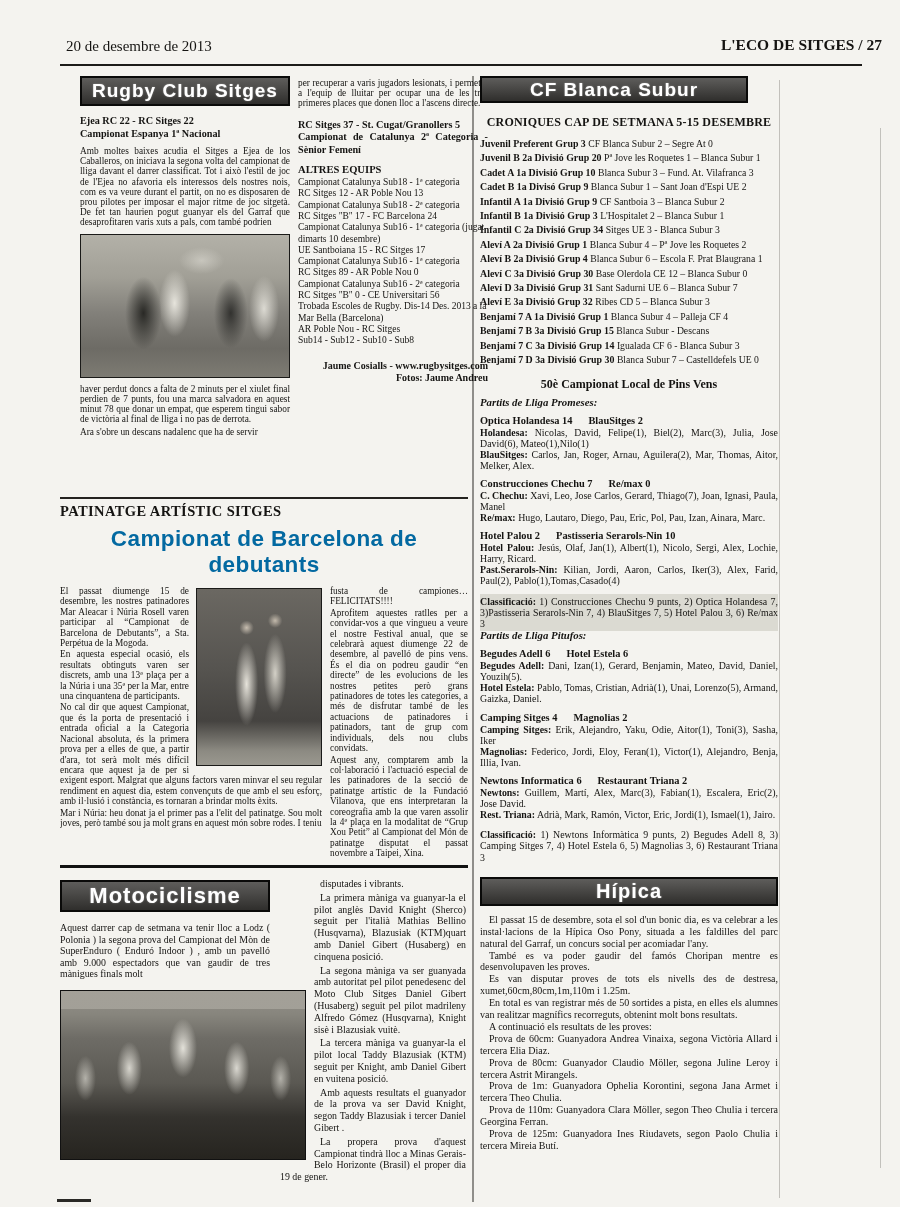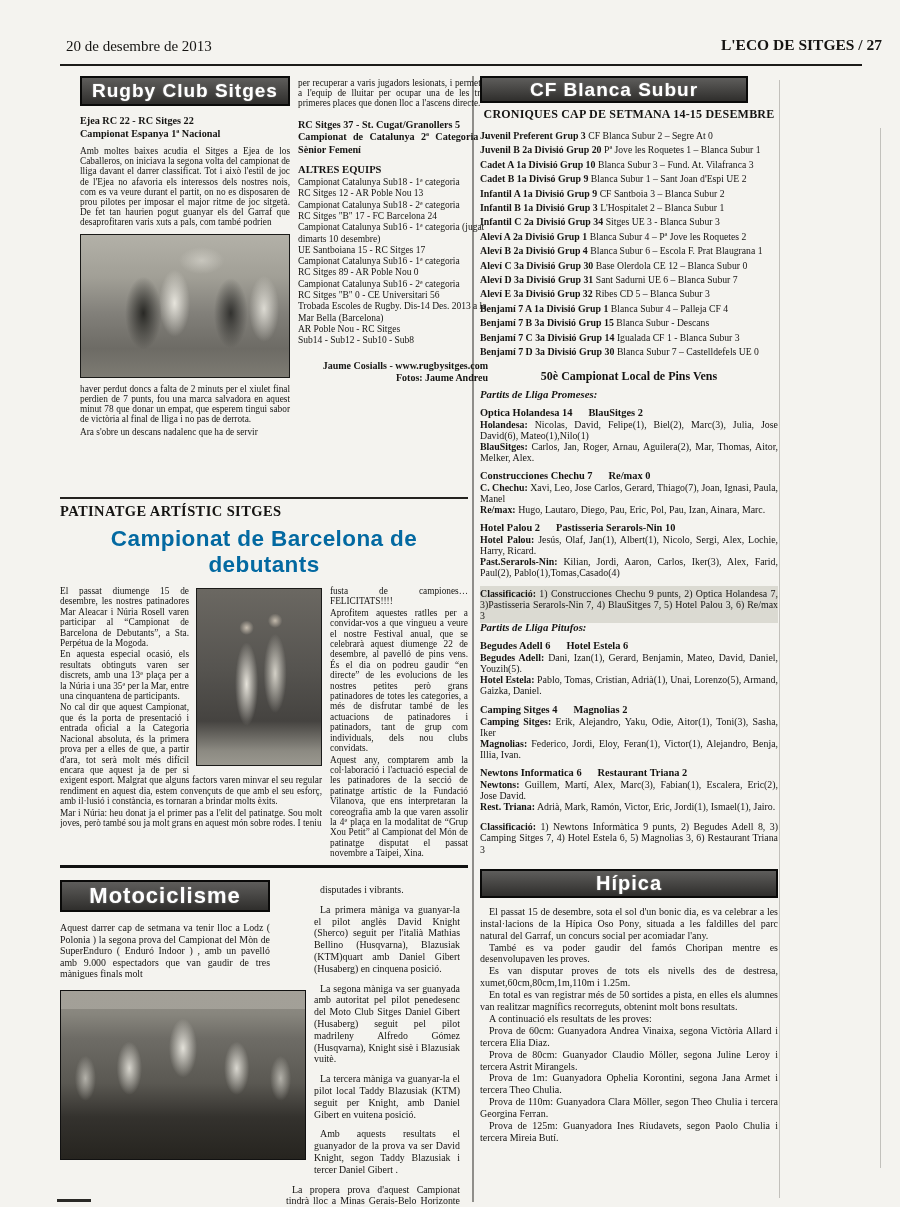--- a/index.html
+++ b/index.html
@@ -53,34 +53,34 @@
      radial-gradient(ellipse 16px 58px at 40% 54%, rgba(238,235,226,.95), rgba(238,235,226,0) 72%),
      radial-gradient(ellipse 16px 55px at 63% 48%, rgba(225,222,212,.9), rgba(225,222,212,0) 72%),
      radial-gradient(circle 9px at 40% 22%, rgba(210,200,185,.9), rgba(210,200,185,0) 80%),
      radial-gradient(circle 9px at 63% 18%, rgba(205,195,180,.9), rgba(205,195,180,0) 80%),
      linear-gradient(180deg,#6b6862 0%,#565450 45%,#454340 75%,#8c8a82 92%,#9a988f 100%);}
   
   .sec-moto{position:absolute;left:60px;top:872px;width:408px;height:332px;overflow:hidden;}
   .moto-box{position:absolute;left:0;top:8px;width:210px;height:32px;font-size:22px;}
   .moto-intro{position:absolute;left:0;top:50px;width:210px;}
   .moto-col2{position:absolute;left:218px;top:4px;width:190px;height:326px;}
-  .moto-para{font-size:9.9px;line-height:11.8px;text-align:justify;margin:8px;text-indent:6px;}
+  .moto-para{font-size:9.9px;line-height:11.8px;text-align:justify;margin:2px;text-indent:6px;}
   .moto-spacer{float:left;width:36px;height:176px;margin-top:112px;}
   .moto-photo{position:absolute;left:0;top:118px;width:244px;height:168px;border:1px solid #111;
     background:
      linear-gradient(180deg, rgba(165,162,154,.9) 0 11%, rgba(165,162,154,0) 11%),
      radial-gradient(ellipse 20px 42px at 50% 34%, rgba(240,238,230,.9), transparent 70%),
      radial-gradient(ellipse 18px 38px at 28% 46%, rgba(235,233,225,.85), transparent 70%),
      radial-gradient(ellipse 18px 38px at 72% 46%, rgba(238,236,228,.85), transparent 70%),
      radial-gradient(ellipse 14px 30px at 10% 52%, rgba(215,213,205,.7), transparent 75%),
      radial-gradient(ellipse 14px 30px at 90% 52%, rgba(215,213,205,.7), transparent 75%),
      linear-gradient(180deg,#94918a 0%,#87857d 14%,#6e6c66 28%,#5a5852 55%,#34322e 75%,#26241f 100%);}
   
   .col3{position:absolute;left:480px;top:76px;width:298px;height:1128px;overflow:hidden;}
-  .cfbs-box{width:268px;height:27px;font-size:19px;margin-bottom:4px;}
+  .cfbs-box{width:268px;height:27px;font-size:19px;margin-bottom:12px;}
   .cfbs-sub{font-size:12px;font-weight:bold;text-align:center;margin:2px 0 7px;letter-spacing:.2px;}
   .result-line{font-size:9.7px;line-height:14.4px;}
   .result-line b{font-size:9.9px;}
   .center-bold{font-size:12px;font-weight:bold;text-align:center;line-height:15px;}
   .escola-wrap{margin:9px 0 4px;}
   .lliga-hdr{font-size:10.8px;font-weight:bold;font-style:italic;margin:0 0 1px;}
   .match-block{margin-top:7px;}
   .match-score{font-size:10.4px;font-weight:bold;line-height:12px;}
   .score-away{margin-left:16px;}
   .roster-line{font-size:9.9px;line-height:11.1px;text-align:justify;margin:0;}
@@ -176,37 +176,37 @@
         <p class="moto-para">La primera màniga va guanyar-la el pilot anglès David Knight (Sherco) seguit per l'italià Mathias Bellino (Husqvarna), Blazusiak (KTM)quart amb Daniel Gibert (Husaberg) en cinquena posició.</p>
         <p class="moto-para">La segona màniga va ser guanyada amb autoritat pel pilot penedesenc del Moto Club Sitges Daniel Gibert (Husaberg) seguit pel pilot madrileny Alfredo Gómez (Husqvarna), Knight sisè i Blazusiak vuitè.</p>
         <p class="moto-para">La tercera màniga va guanyar-la el pilot local Taddy Blazusiak (KTM) seguit per Knight, amb Daniel Gibert en vuitena posició.</p>
         <p class="moto-para">Amb aquests resultats el guanyador de la prova va ser David Knight, segon Taddy Blazusiak i tercer Daniel Gibert .</p>
         <p class="moto-para">La propera prova d'aquest Campionat tindrà lloc a  Minas Gerais-Belo Horizonte (Brasil) el proper dia 19 de gener.</p>
       </div>
   </div>
 
   <div class="col3">
     <div class="box-title cfbs-box">CF Blanca Subur</div>
-    <div class="cfbs-sub">CRONIQUES CAP DE SETMANA 14-15 DESEMBRE</div>
+    <div class="cfbs-sub">CRONIQUES CAP DE SETMANA 5-15 DESEMBRE</div>
     <div id="cfbs-results">
         <div class="result-line"><b>Juvenil Preferent Grup 3 </b><span>CF Blanca Subur 2 – Segre At 0</span></div>
         <div class="result-line"><b>Juvenil B 2a Divisió Grup 20 </b><span>Pª Jove les Roquetes 1 – Blanca Subur 1</span></div>
         <div class="result-line"><b>Cadet A 1a Divisió Grup 10 </b><span>Blanca Subur 3 – Fund. At. Vilafranca 3</span></div>
         <div class="result-line"><b>Cadet B 1a Divisó Grup 9 </b><span>Blanca Subur 1 – Sant Joan d'Espi UE 2</span></div>
         <div class="result-line"><b>Infantil A 1a Divisió Grup 9 </b><span>CF Santboia 3 – Blanca Subur 2</span></div>
         <div class="result-line"><b>Infantil B 1a Divisió Grup 3 </b><span>L'Hospitalet 2 – Blanca Subur 1</span></div>
         <div class="result-line"><b>Infantil C 2a Divisió Grup 34 </b><span>Sitges UE 3 - Blanca Subur 3</span></div>
         <div class="result-line"><b>Aleví A 2a Divisió Grup 1 </b><span>Blanca Subur 4 – Pª Jove les Roquetes 2</span></div>
         <div class="result-line"><b>Aleví B 2a Divisió Grup 4 </b><span>Blanca Subur 6 – Escola F. Prat Blaugrana 1</span></div>
         <div class="result-line"><b>Aleví C 3a Divisió Grup 30 </b><span>Base Olerdola CE 12 – Blanca Subur 0</span></div>
         <div class="result-line"><b>Aleví D 3a Divisió Grup 31 </b><span>Sant Sadurni UE 6 – Blanca Subur 7</span></div>
         <div class="result-line"><b>Aleví E 3a Divisió Grup 32 </b><span>Ribes CD 5 – Blanca Subur 3</span></div>
         <div class="result-line"><b>Benjamí 7 A 1a Divisió Grup 1 </b><span>Blanca Subur 4 – Palleja CF 4</span></div>
         <div class="result-line"><b>Benjamí 7 B 3a Divisió Grup 15 </b><span>Blanca Subur - Descans</span></div>
-        <div class="result-line"><b>Benjamí 7 C 3a Divisió Grup 14 </b><span>Igualada CF 1 - Blanca Subur 3</span></div>
+        <div class="result-line"><b>Benjamí 7 C 3a Divisió Grup 14 </b><span>Igualada CF 6 - Blanca Subur 3</span></div>
         <div class="result-line"><b>Benjamí 7 D 3a Divisió Grup 30 </b><span>Blanca Subur 7 – Castelldefels UE 0</span></div>
       </div>
 
     <div class="escola-wrap">
       <div class="center-bold">50è Campionat Local de Pins Vens</div>
     </div>
 
     <div class="lliga-hdr">Partits de Lliga Promeses:</div>
     <div id="promeses-matches">
         <div class="match-block">

